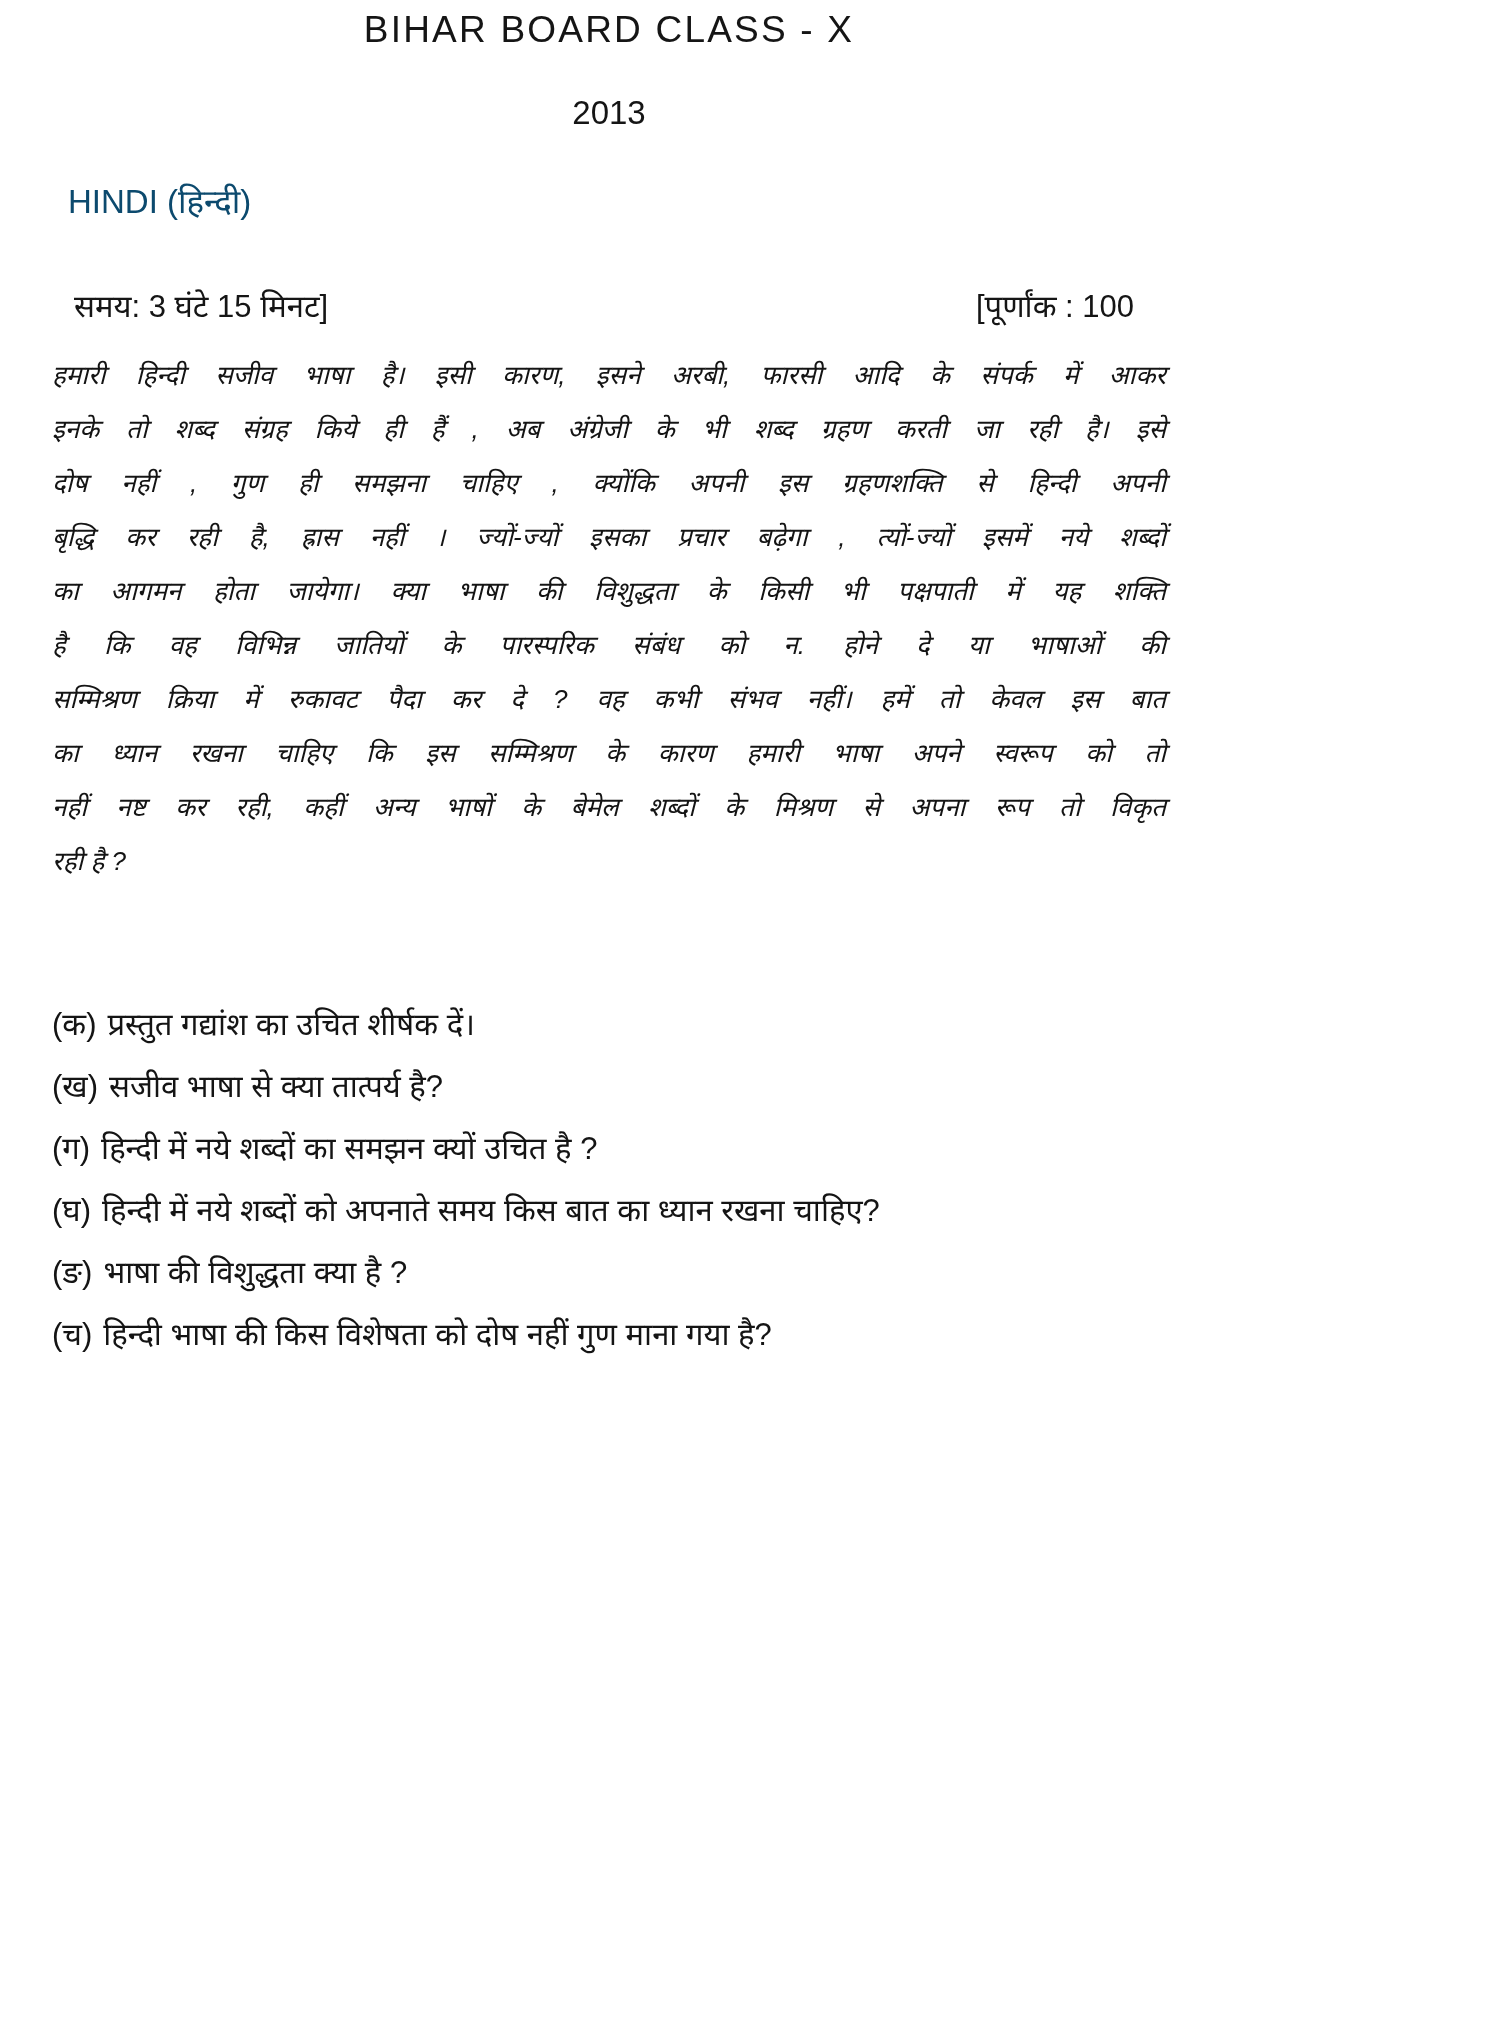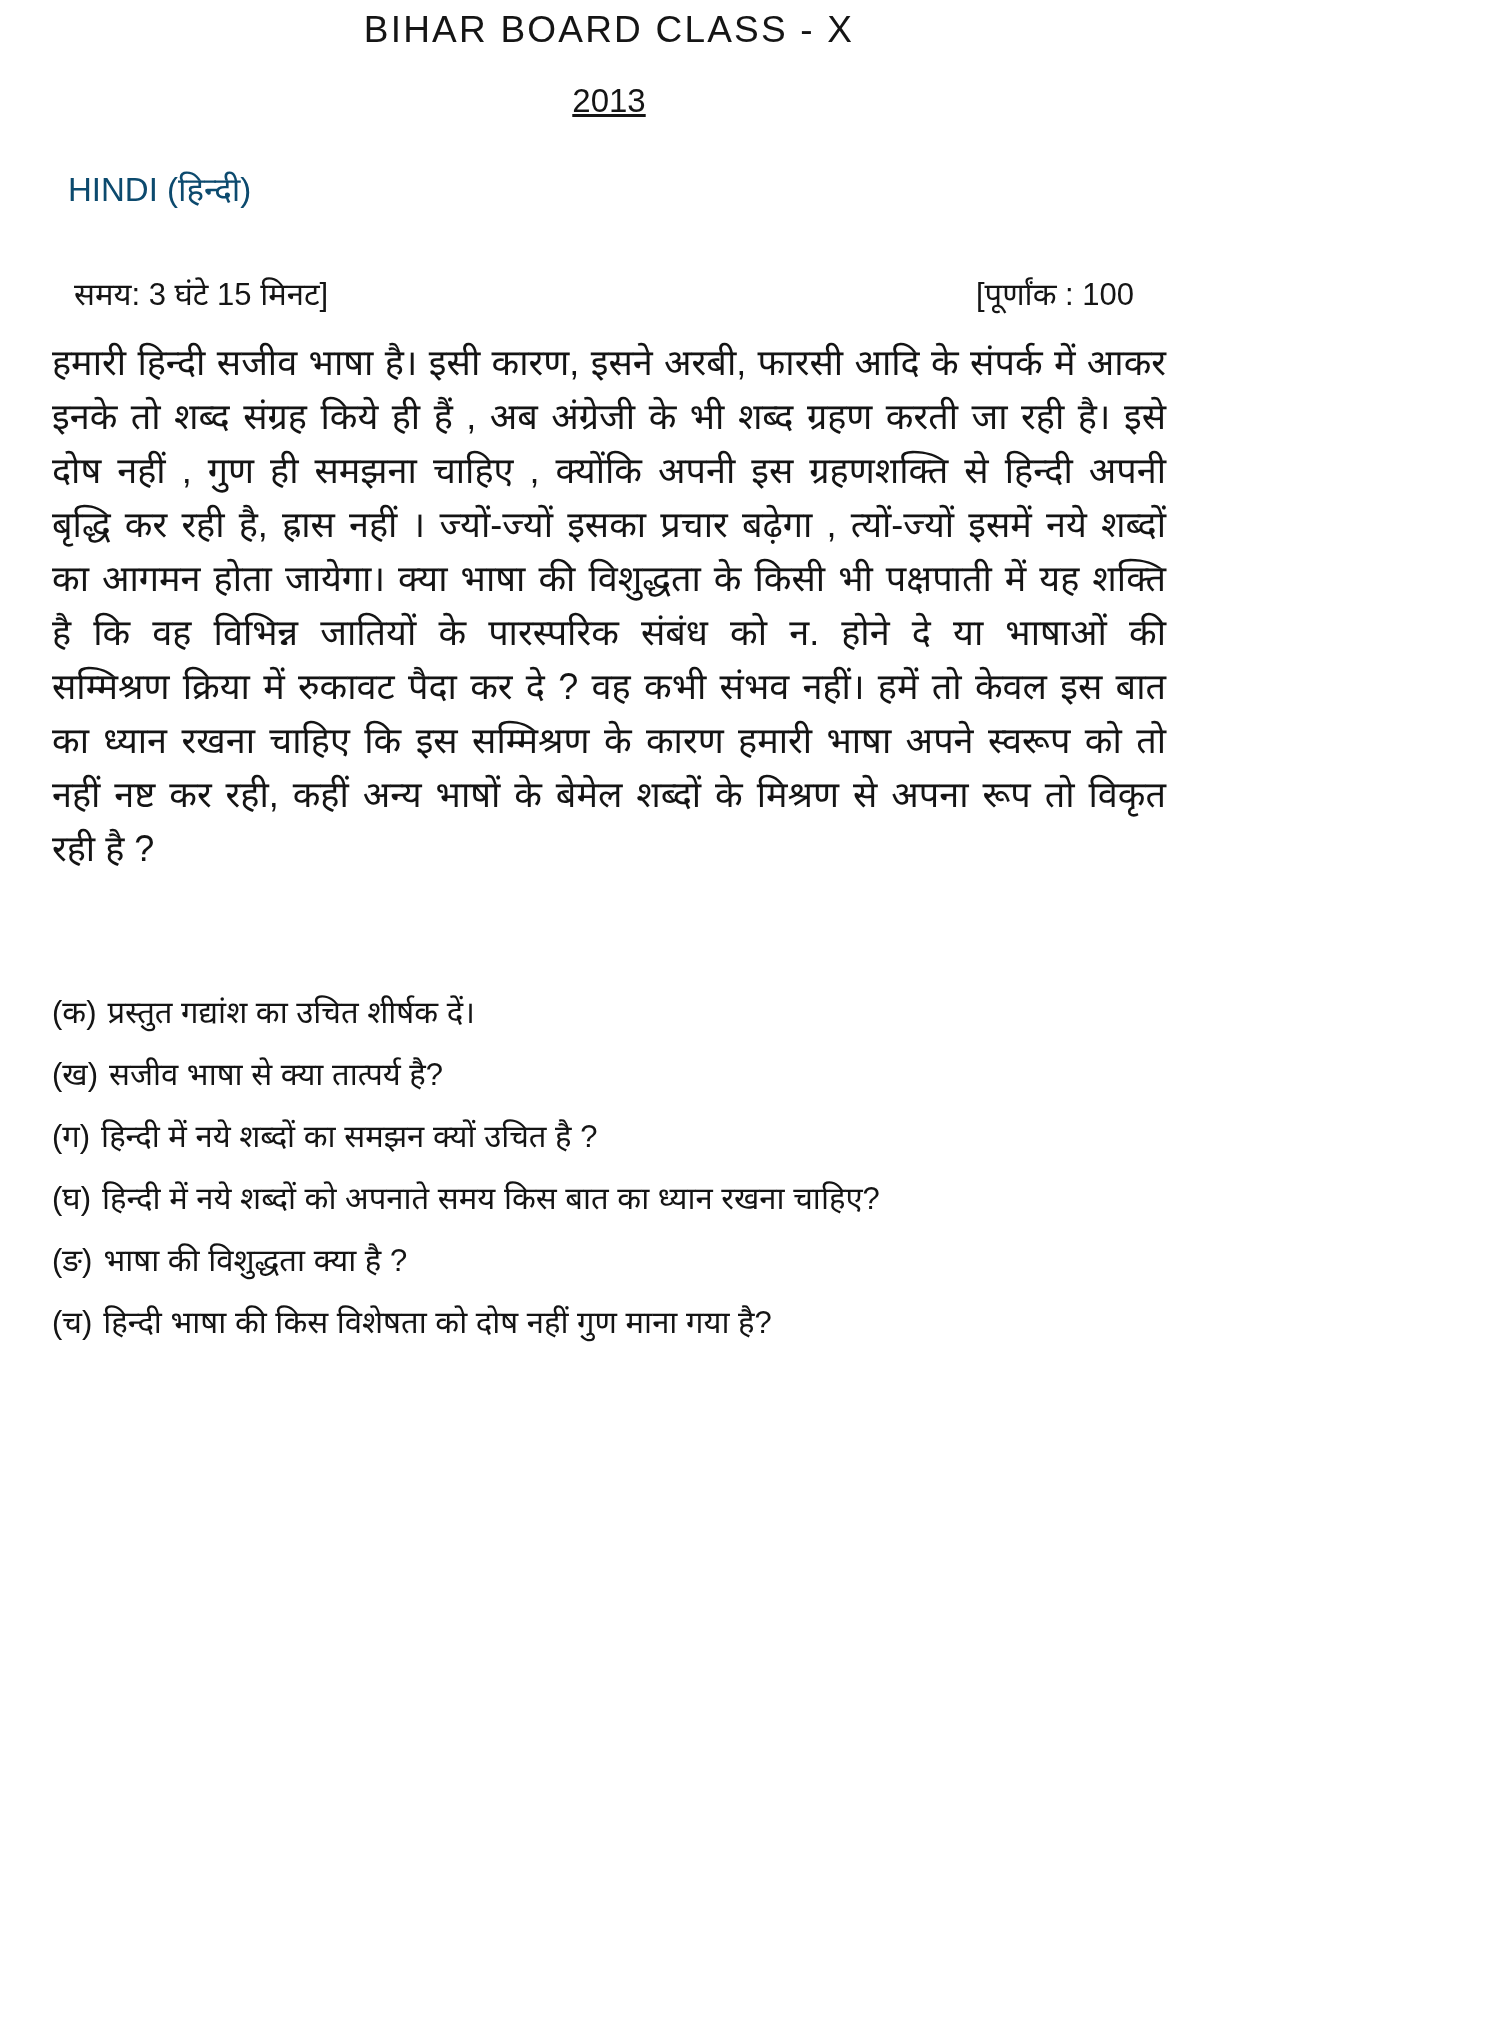--- a/index.html
+++ b/index.html
@@ -33,24 +33,23 @@
     color: #151515;
     margin: 0;
     padding-top: 8px;
     line-height: 1.18;
   }
   .exam-year {
     text-align: center;
     font-size: 33px;
     font-weight: 400;
     color: #151515;
-    margin: 0;
+    margin: 12px;
     padding-top: 30px;
     line-height: 1.18;
-    text-decoration: underline;
   }
   .exam-subject {
     text-align: left;
     font-size: 33px;
     font-weight: 400;
     color: #0c4a6e;
     margin: 16px;
     padding-top: 32px;
     line-height: 1.25;
   }
@@ -73,29 +72,30 @@
     line-height: 1.35;
     color: #151515;
     white-space: nowrap;
   }
 
   
   .passage {
     padding-top: 22px;
   }
   .passage-line {
-    font-size: 36px;
+    font-size: 26px;
     line-height: 1.0;
     color: #141414;
     margin: 0;
     padding: 0;
     height: 54px;
     display: flex;
     align-items: center;
     white-space: nowrap;
+    font-style: italic;
   }
   .passage-line.justify {
     display: block;
     text-align: justify;
     text-align-last: justify;
     line-height: 54px;
     white-space: normal;
   }
   .passage-line.last {
     text-align: right;

